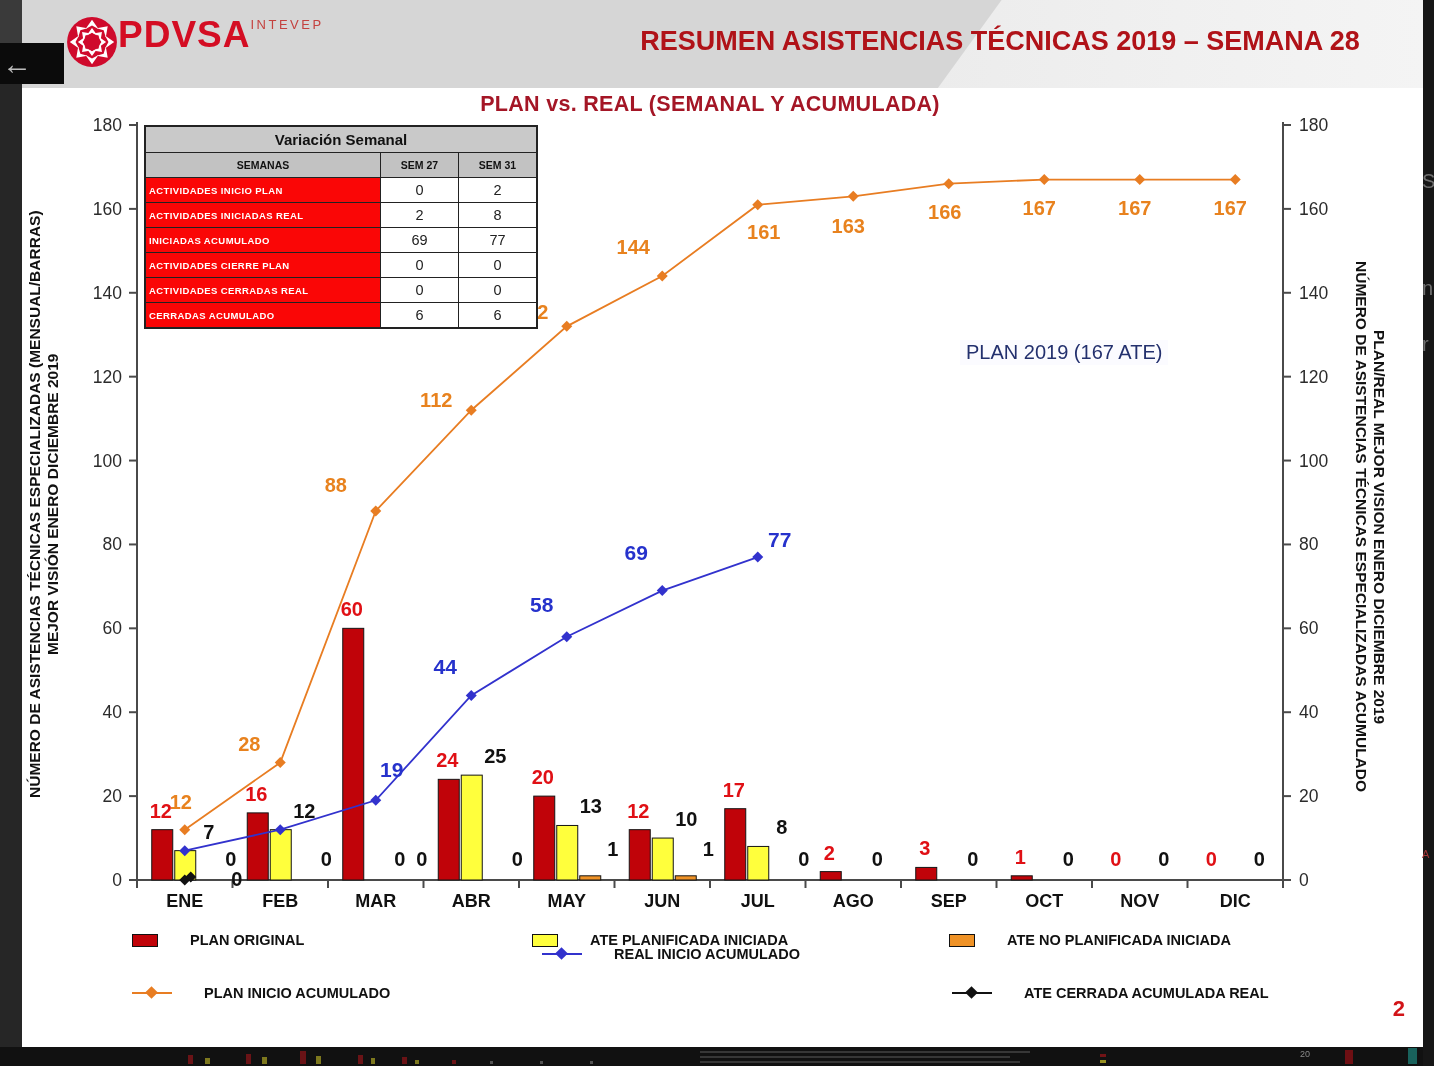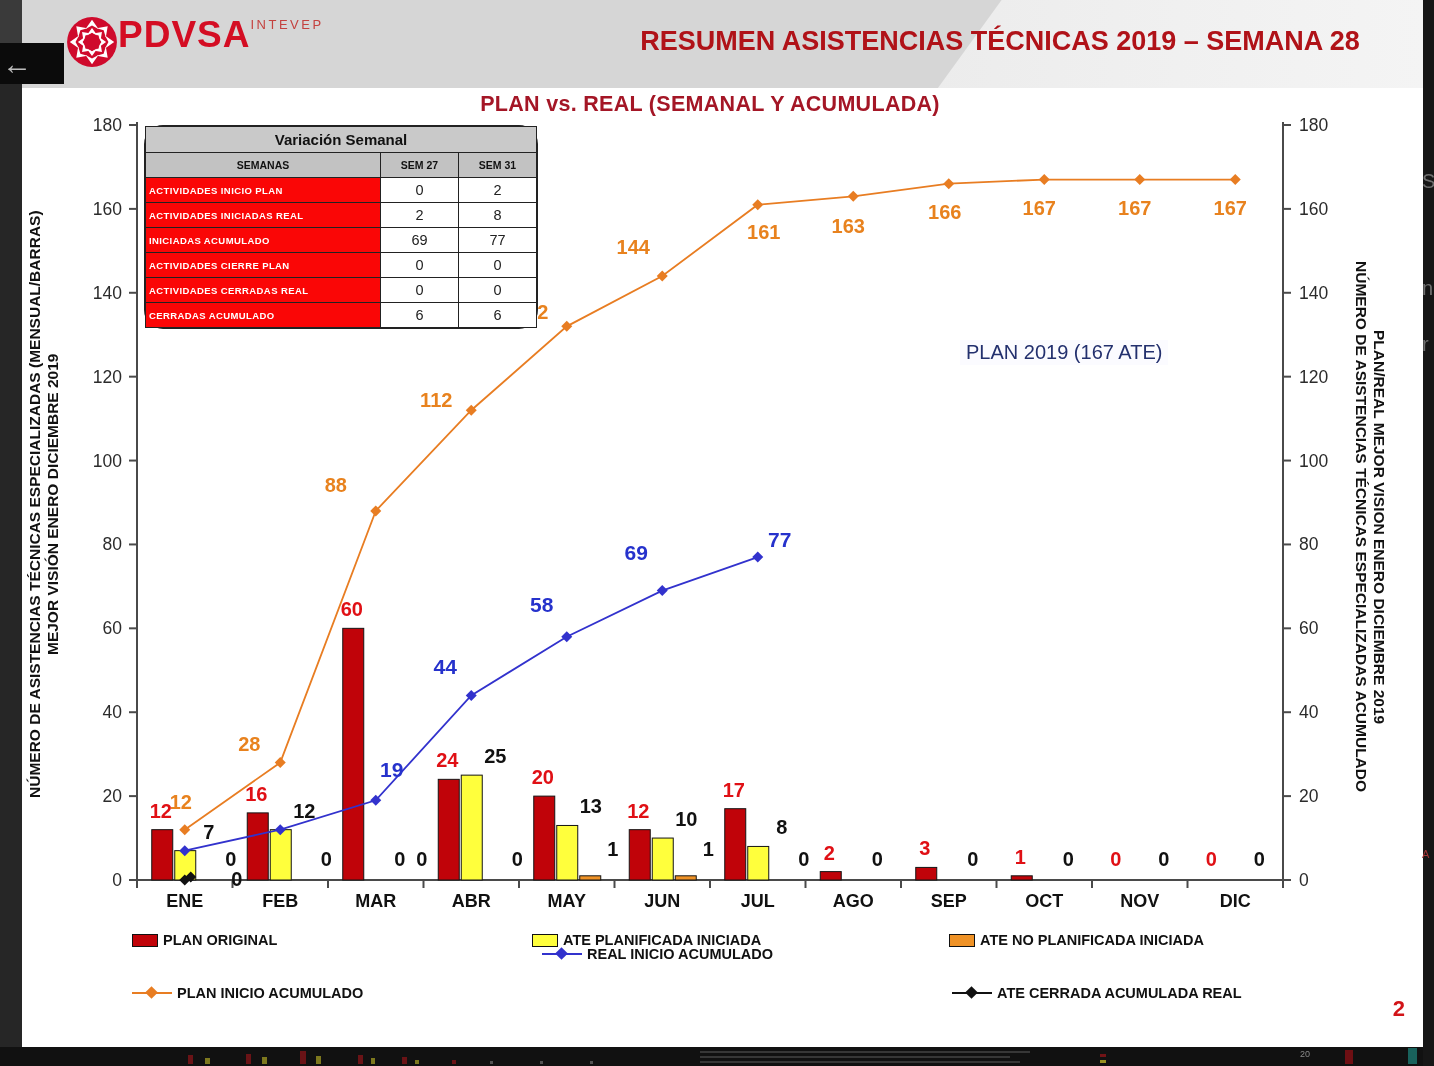--- a/index.html
+++ b/index.html
@@ -32,31 +32,31 @@
     font-family:"Liberation Sans","DejaVu Sans",sans-serif;}
   
   .axis-label-left{position:absolute;left:4px;top:128px;height:752px;width:48px;
     writing-mode:vertical-rl;transform:rotate(180deg);z-index:3;}
   .axis-label-right{position:absolute;left:1330px;top:132px;height:790px;width:52px;
     writing-mode:vertical-lr;z-index:3;}
   .axis-label-left span,.axis-label-right span{display:block;height:100%;text-align:center;
     font-weight:bold;font-size:15.5px;color:#111;}
   
   .var-table{position:absolute;left:123px;top:126px;border-collapse:collapse;z-index:4;
-    box-shadow:0 0 0 1px #222;border-radius:18px;}
+    box-shadow:0 0 0 1px #222;}
   .var-table td,.var-table th{border:1px solid #222;padding:0;}
   .var-table .ttl{background:#c9c9c9;font-weight:bold;font-size:15px;text-align:center;height:25px;color:#111;}
   .var-table .hdr{background:#c2c2c2;font-weight:bold;font-size:10.5px;text-align:center;height:24px;color:#111;}
   .var-table .lbl{background:#fa0606;color:#ffffff;font-weight:bold;font-size:9.5px;
     width:231px;padding-left:3px;height:24px;letter-spacing:.4px;}
   .var-table .val{background:#ffffff;color:#222;font-size:14.5px;text-align:center;width:77px;}
   .annotation{position:absolute;left:938px;top:340px;color:#23306e;font-weight:normal;font-size:20px;
     background:#fbfbff;padding:1px 6px;}
   
-  .legend-item{position:absolute;display:flex;align-items:center;z-index:4;}
+  .legend-item{position:absolute;display:flex;align-items:center;z-index:4;gap:27px;}
   .legend-item .txt{font-weight:bold;font-size:14.5px;color:#111;margin-left:5px;white-space:nowrap;}
   .lg-box{width:24px;height:11px;border:1.5px solid #111;}
   .lg-line{position:relative;width:40px;height:12px;}
   .lg-line .ln{position:absolute;left:0;top:5px;width:40px;height:2px;}
   .lg-line .dm{position:absolute;left:15px;top:1px;width:9px;height:9px;transform:rotate(45deg);}
   .page-number{position:absolute;right:18px;top:996px;color:#d21418;font-weight:bold;font-size:22px;}
   
   .bottom-strip{position:absolute;left:0;top:1047px;width:1434px;height:19px;background:#111;overflow:hidden;z-index:7;}
   .pv{position:absolute;bottom:2px;opacity:.65;}
   .pv-line{position:absolute;height:2px;background:#3c3c3c;opacity:.9;}

